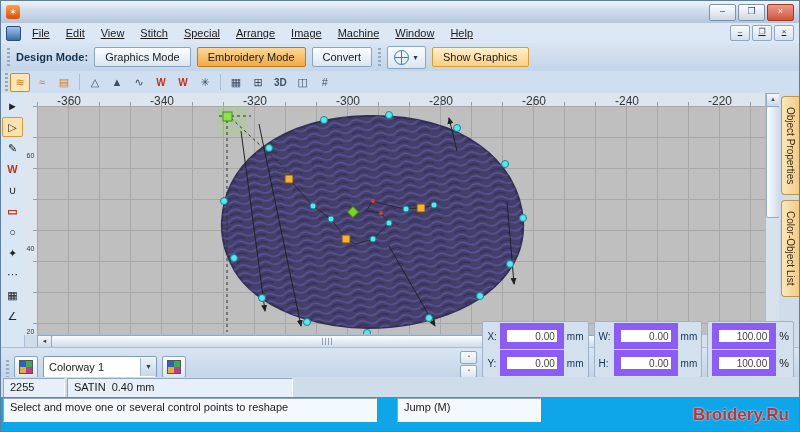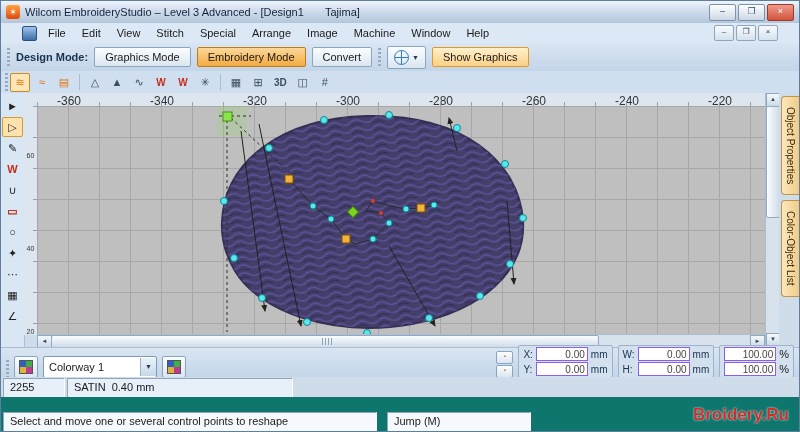--- a/index.html
+++ b/index.html
@@ -10,21 +10,21 @@
             padding:0 5px;background:linear-gradient(#eef4fb,#cfdced 45%,#b4c6da);border-bottom:1px solid #9fb4c9;}
   .app-icon{width:14px;height:14px;border-radius:3px;background:linear-gradient(#ffa13e,#df4a0f);
             color:#fff;font-size:9px;line-height:14px;text-align:center;flex:0 0 auto;}
   .title-text{white-space:pre;font-size:11px;color:#13263c;}
   .win-btns{margin-left:auto;display:flex;gap:2px;}
   .wbtn{width:25px;height:15px;border:1px solid #7f93a8;border-radius:2px;text-align:center;font-size:9px;
         line-height:13px;background:linear-gradient(#fdfeff,#ccd8e5);color:#33475c;}
   .wbtn.close{background:linear-gradient(#f09a8a,#d2543b);border-color:#9c3a28;color:#fff;}
   
   .menubar{position:absolute;top:22px;left:0;right:0;height:20px;background:#dce8f5;border-bottom:1px solid #b3c7dd;
-           display:flex;align-items:center;padding:0 18px;}
+           display:flex;align-items:center;padding:0 2px;text-decoration:underline;}
   .doc-icon{width:13px;height:13px;margin:0 3px;background:linear-gradient(#9ec3ea,#3a6ea8);border:1px solid #2b4f7a;border-radius:2px;}
   .mitem{padding:2px 8px;border-radius:2px;}
   .mdi-btns{margin-left:auto;display:flex;gap:2px;padding-right:3px;}
   .mdib{width:18px;height:14px;border:1px solid #8fa6bd;border-radius:2px;background:linear-gradient(#f7fafd,#d6e2ee);
         font-size:8px;line-height:12px;text-align:center;color:#2c3e52;}
   
   .modebar{position:absolute;top:42px;left:0;right:0;height:28px;background:linear-gradient(#d9e5f2,#c3d5e8);
            border-bottom:1px solid #aabfd4;display:flex;align-items:center;gap:6px;padding:0 6px;}
   .grip{width:3px;height:18px;background:repeating-linear-gradient(to bottom,#93aac1 0 2px,transparent 2px 4px);flex:0 0 auto;}
   .mode-label{font-weight:bold;color:#16324f;}
@@ -94,40 +94,39 @@
   .combo .drop{width:15px;height:18px;background:linear-gradient(#eaf2fa,#c6d7e8);border-left:1px solid #9db3c9;
                font-size:7px;text-align:center;line-height:18px;color:#2c3e52;}
   .spacer{flex:1;}
   .tiny-col{display:flex;flex-direction:column;gap:1px;}
   .tiny-btn{width:15px;height:11px;border:1px solid #8aa5c0;border-radius:2px;background:linear-gradient(#fbfdff,#dbe6f1);
             font-size:6px;line-height:9px;text-align:center;color:#d2691e;}
   .dim-group{display:grid;grid-template-columns:auto auto auto;gap:1px 3px;align-items:center;
              border:1px solid #9db3c9;background:#d3e0ee;padding:1px 4px;border-radius:2px;}
   .dim-group label{font-size:10px;color:#16324f;}
   .dim-group .unit{font-size:10px;color:#16324f;}
-  .dim-input{width:46px;height:12px;border:1px solid #8b5cf6;background:#fff;color:#444;font-size:10px;
+  .dim-input{width:46px;height:12px;border:7px solid #8b5cf6;background:#fff;color:#444;font-size:10px;
              text-align:right;padding:0 2px;font-family:"Liberation Sans",sans-serif;}
   .pct-group{display:grid;grid-template-columns:auto auto;gap:1px 3px;align-items:center;
              border:1px solid #9db3c9;background:#d3e0ee;padding:1px 4px;border-radius:2px;}
   
   .statusbar{position:absolute;top:376px;left:0;right:0;height:20px;background:#cfdcea;display:flex;gap:2px;padding:1px 2px;}
   .scell{background:#e7eff8;border:1px solid;border-color:#8fa6bd #fff #fff #8fa6bd;padding:2px 6px;white-space:pre;overflow:hidden;}
-  .hintbar{position:absolute;top:396px;left:0;right:0;bottom:0;background:#0f766e;display:flex;gap:10px;padding:15px 2px;align-items:flex-start;}
+  .hintbar{position:absolute;top:396px;left:0;right:0;bottom:0;background:#0ea5e9;display:flex;gap:20px;padding:1px 2px;align-items:flex-start;}
   .hcell{height:18px;background:#f6f9fc;border:1px solid;border-color:#8fa6bd #fff #fff #8fa6bd;padding:2px 6px;white-space:nowrap;overflow:hidden;}
   .watermark{position:absolute;right:10px;bottom:6px;font-size:17px;font-weight:bold;color:#c9302c;
              text-shadow:0 0 2px #fff;}
 </style>
 </head>
 <body>
 
 <div class="win">
 
   <div class="titlebar">
     <div class="app-icon">✶</div>
-    <span class="title-text">Wilcom EmbroideryStudio – Level 3 Advanced - [Design1       Tajima]</span>
     <div class="win-btns">
       <div class="wbtn">–</div>
       <div class="wbtn">❐</div>
       <div class="wbtn close">×</div>
     </div>
   </div>
 
   <div class="menubar">
     <div class="doc-icon"></div>
     <span class="mitem">File</span>

